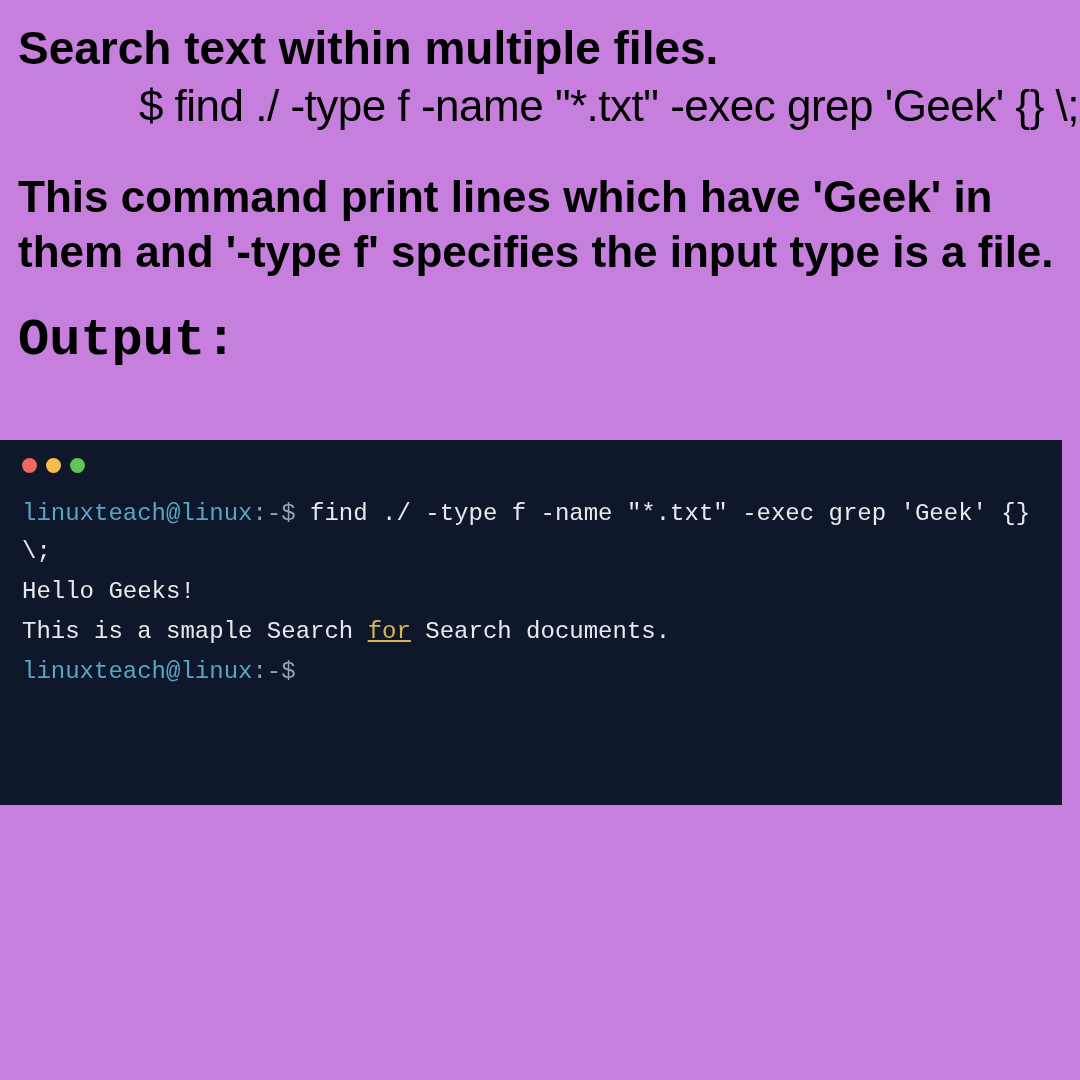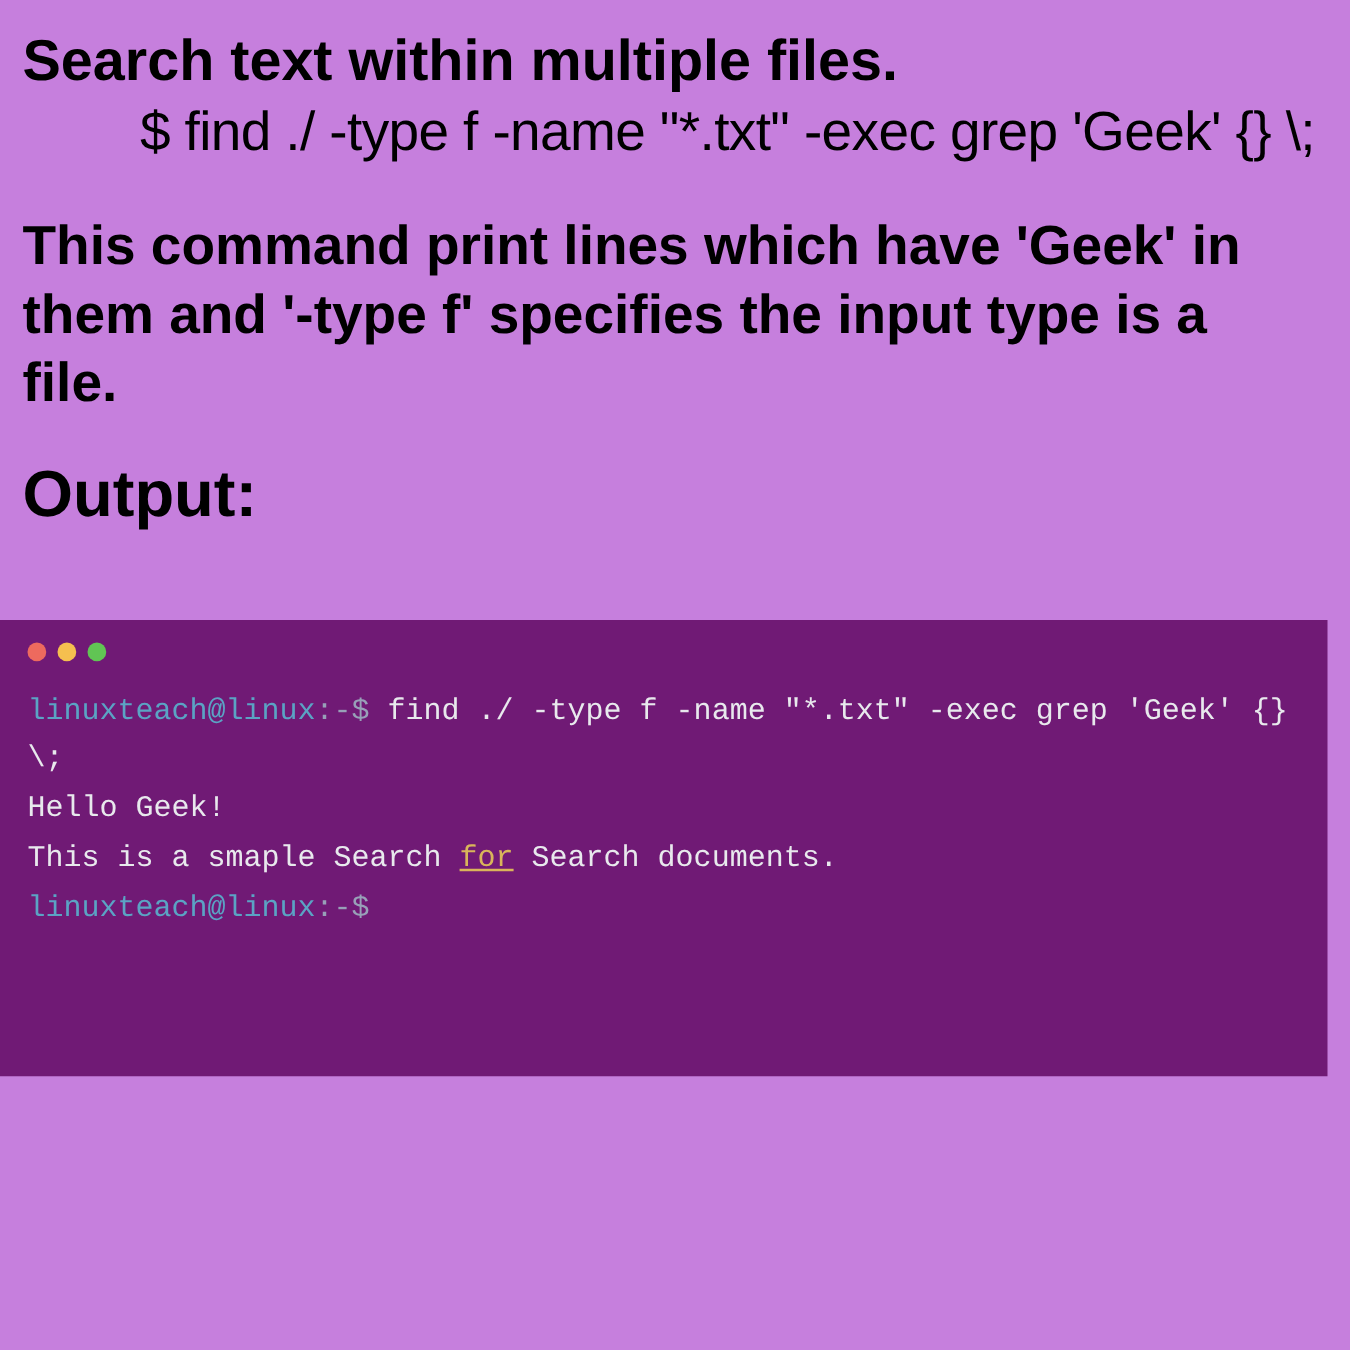--- a/index.html
+++ b/index.html
@@ -9,21 +9,21 @@
     }
     body {
       width: 1080px;
       height: 1080px;
       background-color: #c67fdd;
       font-family: -apple-system, BlinkMacSystemFont, 'Segoe UI', sans-serif;
       padding: 0;
       overflow: hidden;
     }
     .content {
-      padding: 22px 28px 0 18px;
+      padding: 22px 1px 0 18px;
     }
     .title {
       font-size: 46px;
       font-weight: 700;
       color: #000;
       line-height: 1.15;
       margin-bottom: 6px;
     }
     .command {
       font-size: 44px;
@@ -39,23 +39,24 @@
       font-weight: 700;
       color: #000000;
       line-height: 1.25;
       margin-bottom: 32px;
     }
     .output-label {
       font-size: 52px;
       font-weight: 700;
       color: #000;
       margin-bottom: 70px;
+      font-family: Liberation Mono, monospace;
     }
     .terminal {
-      background-color: #701a75;
+      background-color: #0f172a;
       margin: 0 18px 0 0;
       padding: 18px 22px 20px 22px;
       min-height: 365px;
       font-family: 'Menlo', 'Consolas', 'Courier New', monospace;
       font-size: 24px;
       line-height: 1.55;
     }
     .window-controls {
       display: flex;
       gap: 9px;
@@ -89,20 +90,20 @@
 
 <div class="terminal">
   <div class="window-controls">
     <div class="dot dot-red"></div>
     <div class="dot dot-yellow"></div>
     <div class="dot dot-green"></div>
   </div>
   <div class="term-line">
     <span class="prompt-user">linuxteach@linux</span><span class="prompt-sep">:-$</span><span class="terminal-text"> find ./ -type f -name "*.txt" -exec grep 'Geek'  {} \;</span>
   </div>
-  <div class="term-line terminal-text">Hello Geek!</div>
+  <div class="term-line terminal-text">Hello Geeks!</div>
   <div class="term-line">
     <span class="terminal-text">This is a smaple Search </span><span class="keyword">for</span><span class="terminal-text"> Search documents.</span>
   </div>
   <div class="term-line">
     <span class="prompt-user">linuxteach@linux</span><span class="prompt-sep">:-$</span>
   </div>
 </div>
 
 </body></html>

